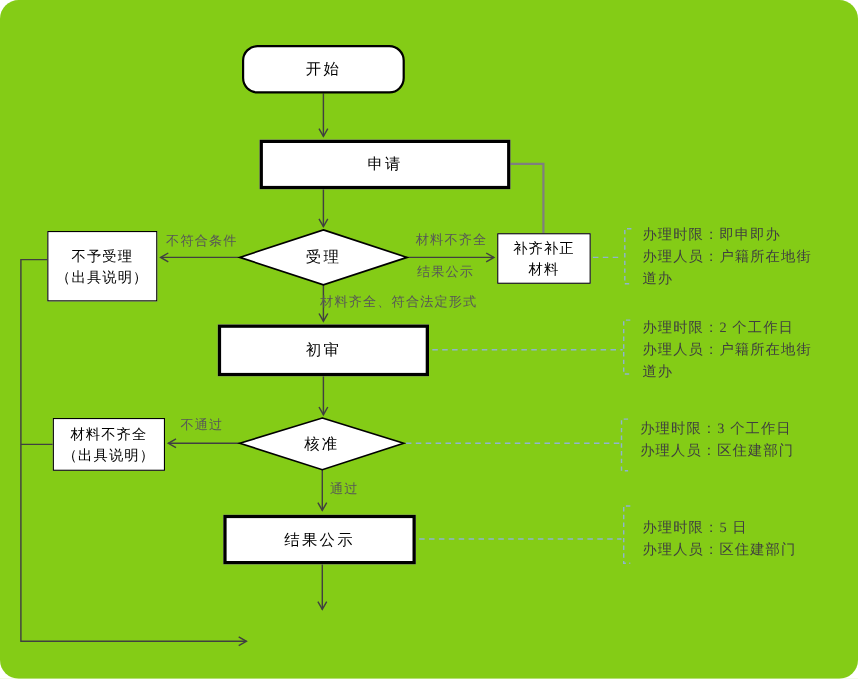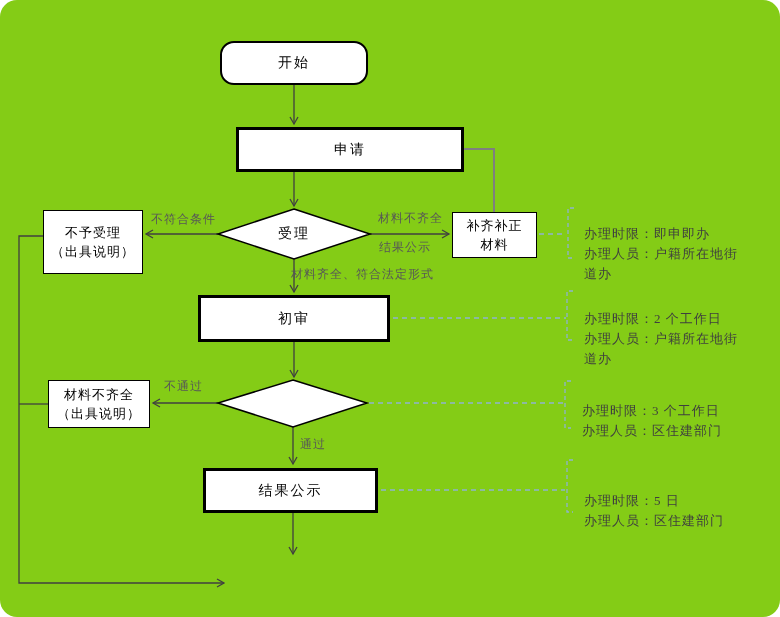--- a/index.html
+++ b/index.html
@@ -19,21 +19,21 @@
   .two-line{font-size:13px;letter-spacing:1px;line-height:19px;}
   .diamond-label{
     position:absolute;display:flex;align-items:center;justify-content:center;
     font-size:14px;letter-spacing:2px;color:#000;
   }
   .edge-label{
     position:absolute;font-size:12px;color:#575757;letter-spacing:1px;white-space:nowrap;
   }
   .annotation{
     position:absolute;font-size:13px;color:#3f3f3f;letter-spacing:1px;
-    line-height:20px;white-space:nowrap;margin-top:21px;
+    line-height:20px;white-space:nowrap;
   }
 </style>
 </head>
 <body>
 
 <div class="canvas">
 
   <svg class="layer" width="780" height="617" viewBox="0 0 780 617">
     <defs>
       <marker id="arrowDark" markerWidth="12" markerHeight="12" refX="8" refY="5" orient="auto" markerUnits="userSpaceOnUse">
@@ -92,20 +92,23 @@
 
   <div class="node-box two-line" style="left:452px;top:212px;width:85px;height:46px;">
     <span>补齐补正</span>
     <span>材料</span>
   </div>
 
   <div class="node-box thick" style="left:198px;top:295px;width:192px;height:47px;">
     <span>初审</span>
   </div>
 
+  <div class="diamond-label" style="left:218px;top:380px;width:149px;height:47px;">
+    <span>核准</span>
+  </div>
 
   <div class="node-box two-line" style="left:48px;top:380px;width:102px;height:48px;">
     <span>材料不齐全</span>
     <span>（出具说明）</span>
   </div>
 
   <div class="node-box thick" style="left:203px;top:468px;width:175px;height:45px;">
     <span>结果公示</span>
   </div>
 

